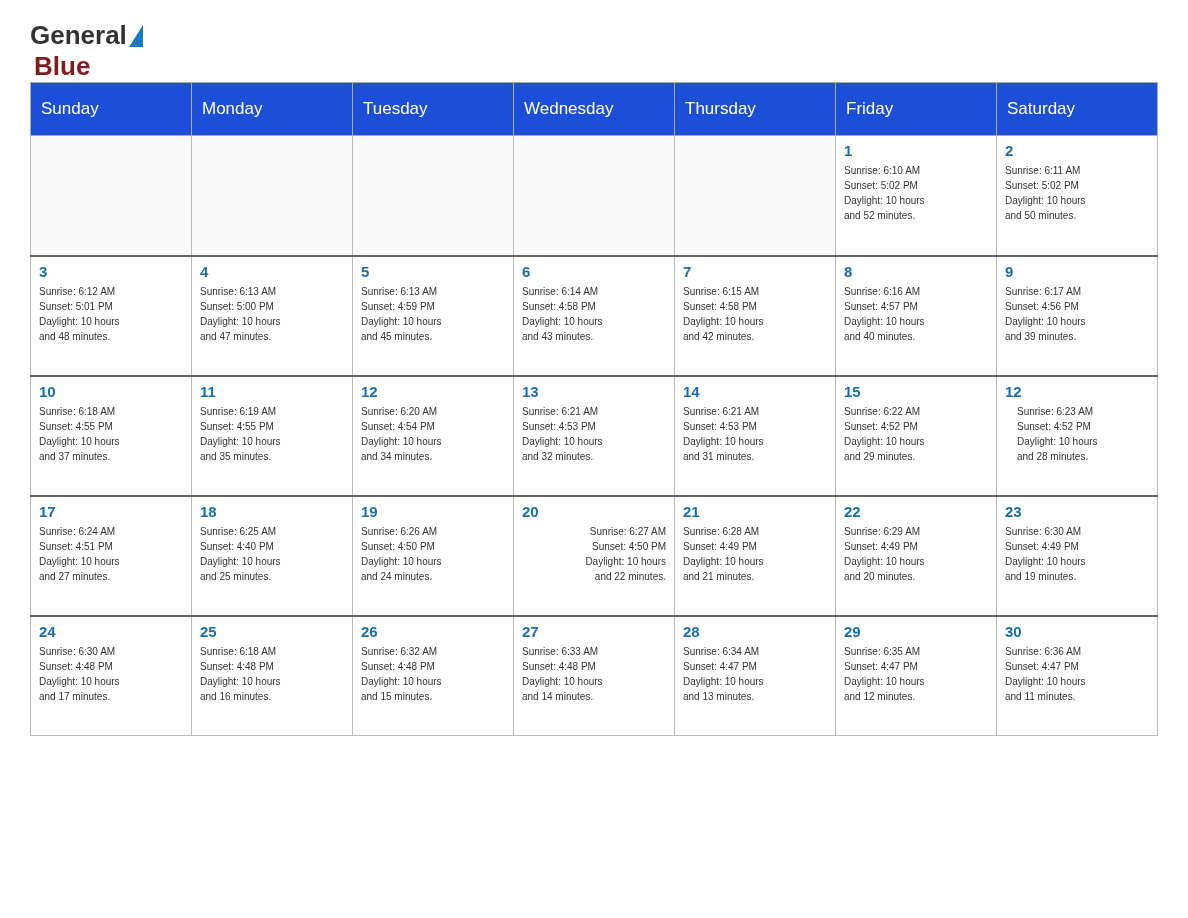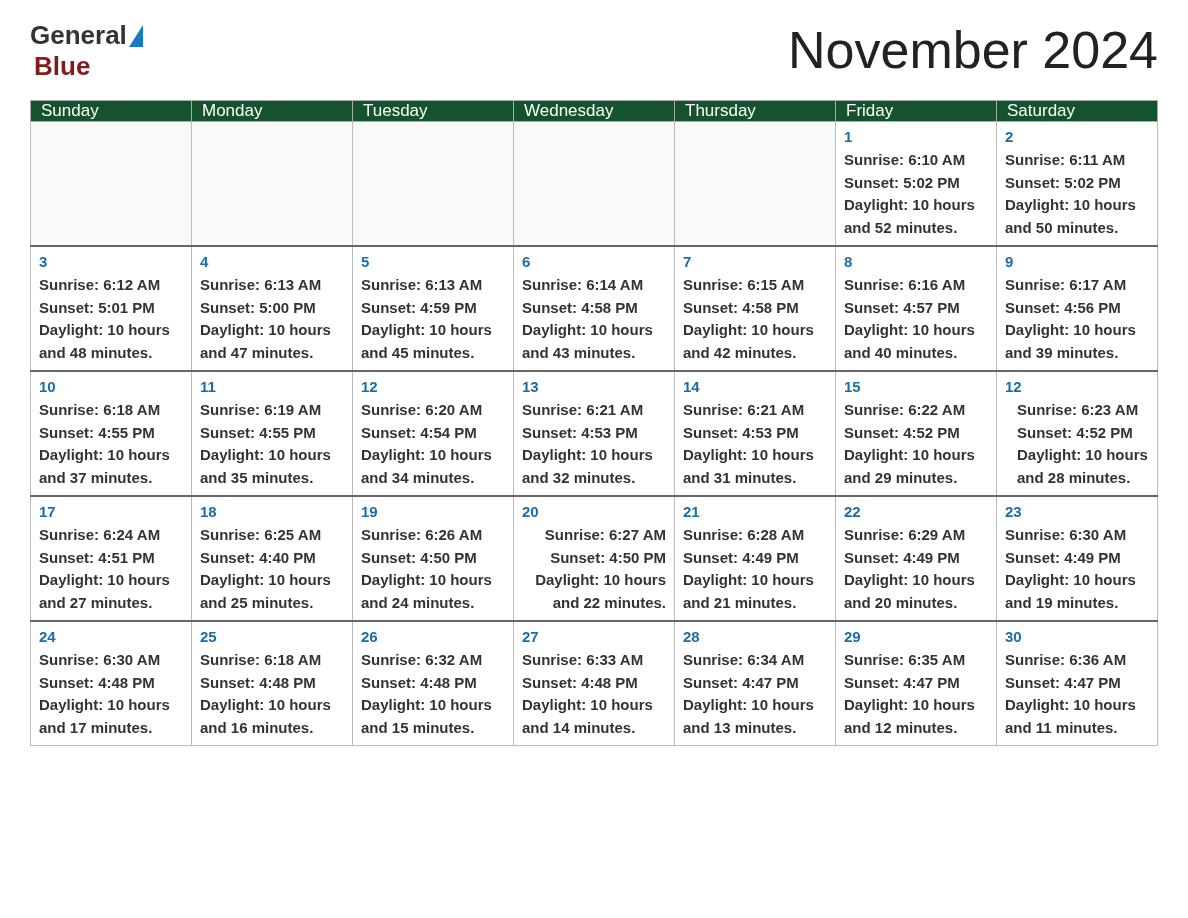--- a/index.html
+++ b/index.html
@@ -7,21 +7,20 @@
       font-family: Arial, sans-serif;
       background: #fff;
       padding: 20px 30px;
       width: 1188px;
       min-height: 918px;
     }
     .header {
       display: flex;
       justify-content: space-between;
       align-items: flex-start;
-      margin-bottom: 18px;
     }
     .logo {
       display: flex;
       flex-direction: column;
       align-items: flex-start;
     }
     .logo-text {
       display: flex;
       align-items: center;
       font-size: 26px;
@@ -56,24 +55,24 @@
       font-size: 22px;
       color: #444;
       margin-top: 4px;
     }
     .calendar {
       width: 100%;
       border-collapse: collapse;
       border: 1px solid #aaa;
     }
     .calendar th {
-      background-color: #14532d;
+      background-color: #1d4ed8;
       color: #fff;
       text-align: left;
-      padding: 0 10px;
+      padding: 16px 10px;
       font-size: 17px;
       font-weight: normal;
       border: 1px solid #aaa;
     }
     .calendar td {
       border: 1px solid #bbb;
       vertical-align: top;
       padding: 6px 8px;
       font-size: 13px;
       color: #222;
@@ -81,24 +80,23 @@
       height: 120px;
     }
     .day-num {
       font-size: 15px;
       font-weight: bold;
       color: #1a6ea8;
       margin-bottom: 4px;
       display: block;
     }
     .day-info {
-      font-size: 15px;
+      font-size: 10px;
       color: #333;
       line-height: 1.5;
-      font-weight: bold;
     }
     .empty-cell {
       background: #f9f9f9;
     }
     .row-separator td {
       border-top: 2px solid #666;
     }
   </style>
 </head>
 <body>
@@ -107,21 +105,20 @@
   <div class="logo">
     <div class="logo-text">
       <span class="logo-general">General</span>
       <span class="logo-triangle"></span>
     </div>
     <div style="margin-left:2px;">
       <span class="logo-sub">Blue</span>
     </div>
   </div>
   <div class="title-area">
-    <div class="main-title">November 2024</div>
   </div>
 </div>
 
 <table class="calendar">
   <thead>
     <tr>
     <th>Sunday</th>
         <th>Monday</th>
         <th>Tuesday</th>
         <th>Wednesday</th>

